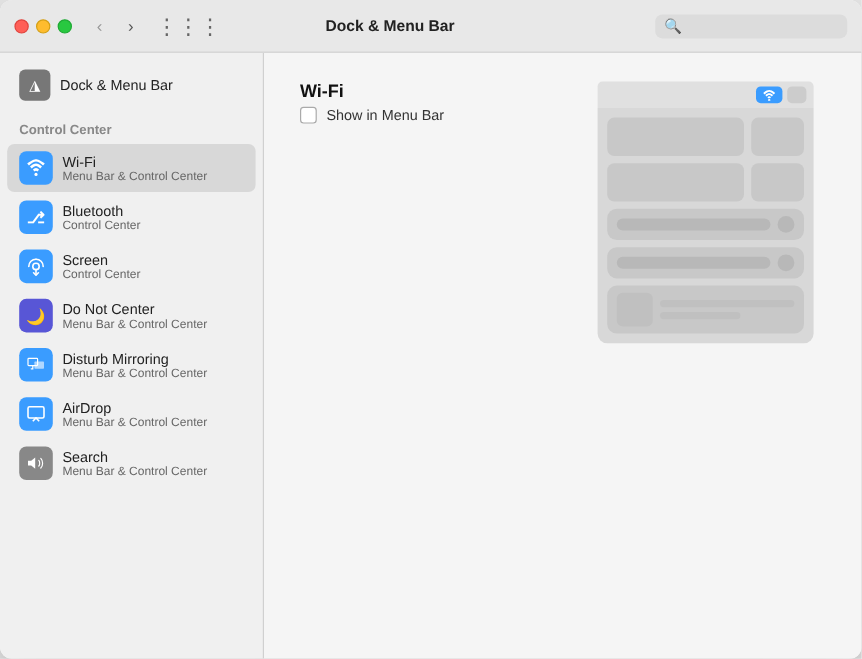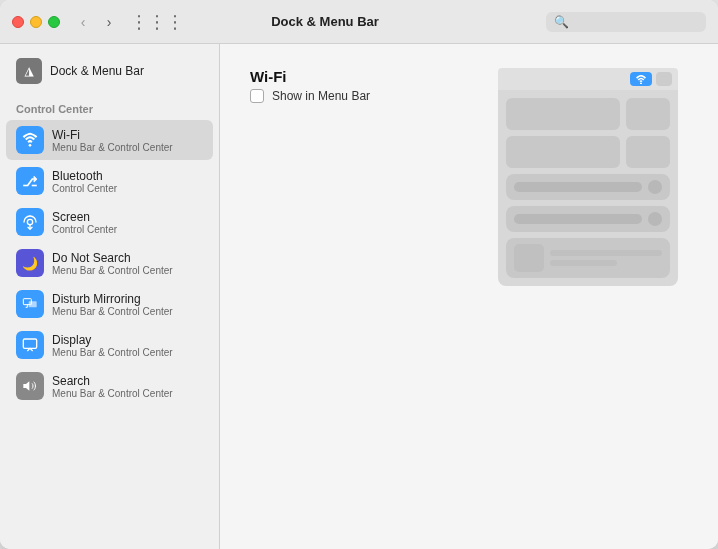--- a/index.html
+++ b/index.html
@@ -402,21 +402,21 @@
           <span class="sidebar-item-title">Screen</span>
           <span class="sidebar-item-subtitle">Control Center</span>
         </div>
       </div>
 
       <div class="sidebar-item">
         <div class="sidebar-item-icon icon-dnd">
           <span style="color:white;font-size:13px;">🌙</span>
         </div>
         <div class="sidebar-item-text">
-          <span class="sidebar-item-title">Do Not Search</span>
+          <span class="sidebar-item-title">Do Not Center</span>
           <span class="sidebar-item-subtitle">Menu Bar &amp; Control Center</span>
         </div>
       </div>
 
       <div class="sidebar-item">
         <div class="sidebar-item-icon icon-mirror">
           <svg width="16" height="16" viewBox="0 0 24 24" fill="white">
             <rect x="2" y="4" width="12" height="9" rx="1" fill="none" stroke="white" stroke-width="1.5"></rect>
             <rect x="10" y="8" width="12" height="9" rx="1" fill="white" opacity="0.6"></rect>
             <path d="M8 13 L8 17 L6 17" fill="none" stroke="white" stroke-width="1.5" stroke-linecap="round"></path>
@@ -429,21 +429,21 @@
       </div>
 
       <div class="sidebar-item">
         <div class="sidebar-item-icon icon-display">
           <svg width="16" height="16" viewBox="0 0 24 24" fill="none" stroke="white" stroke-width="2">
             <rect x="2" y="3" width="20" height="14" rx="2"></rect>
             <path d="M8 21 L12 17 L16 21"></path>
           </svg>
         </div>
         <div class="sidebar-item-text">
-          <span class="sidebar-item-title">Display</span>
+          <span class="sidebar-item-title">AirDrop</span>
           <span class="sidebar-item-subtitle">Menu Bar &amp; Control Center</span>
         </div>
       </div>
 
       <div class="sidebar-item">
         <div class="sidebar-item-icon icon-sound">
           <svg width="16" height="16" viewBox="0 0 24 24" fill="white">
             <path d="M11 5 L6 9 H2 v6 h4 l5 4 V5z"></path>
             <path d="M15.5 8.5 C17 10 17 14 15.5 15.5" fill="none" stroke="white" stroke-width="1.5" stroke-linecap="round"></path>
             <path d="M18 6 C21 9 21 15 18 18" fill="none" stroke="white" stroke-width="1.5" stroke-linecap="round"></path>

